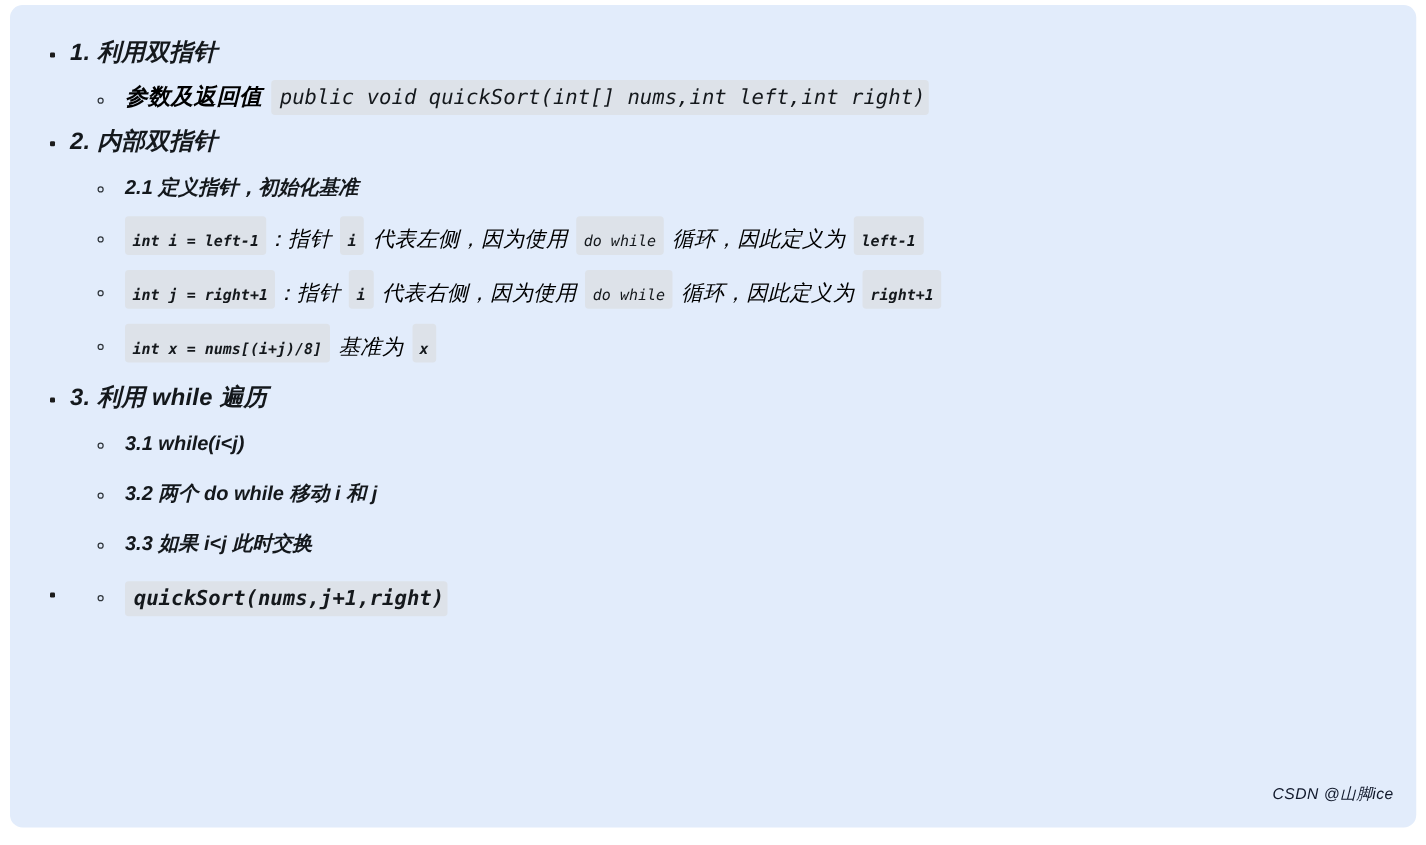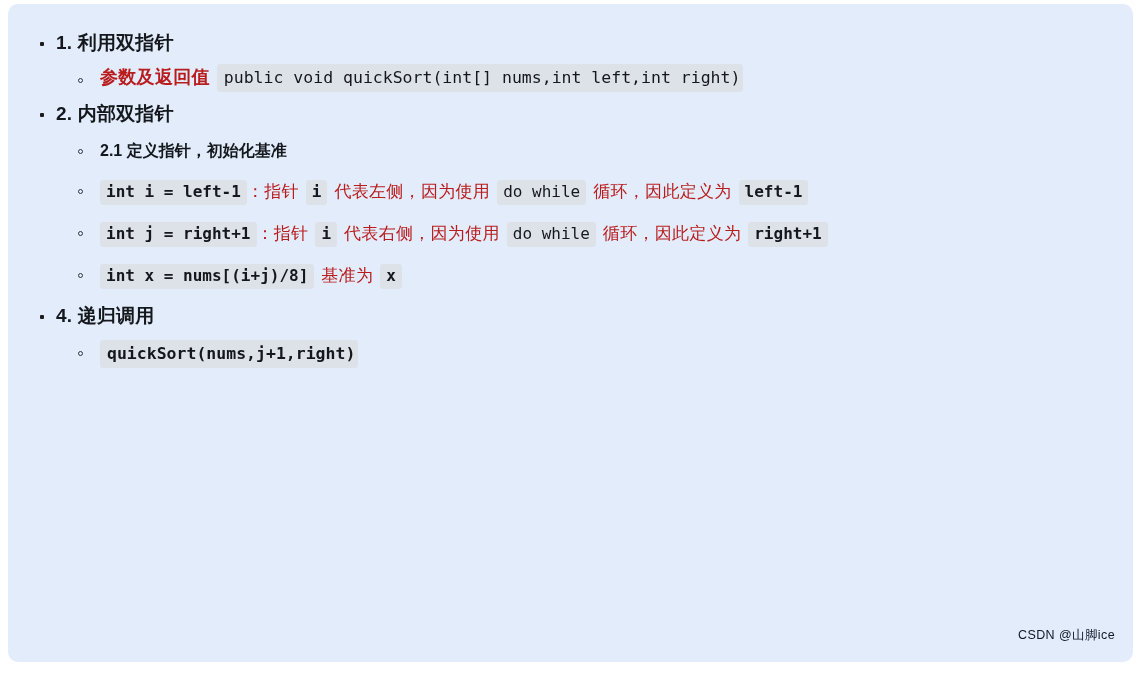--- a/index.html
+++ b/index.html
@@ -13,20 +13,21 @@
     height: 676px;
     overflow: hidden;
     font-family: "Liberation Sans", "DejaVu Sans", sans-serif;
     -webkit-font-smoothing: antialiased;
   }
   .page {
     position: relative;
     width: 1141px;
     height: 676px;
     background: #ffffff;
+    font-style: italic;
   }
   .note-panel {
     position: absolute;
     left: 8px;
     top: 4px;
     width: 1125px;
     height: 658px;
     background: #e2ecfb;
     border-radius: 10px;
     box-sizing: border-box;
@@ -95,30 +96,30 @@
   .l2-line.bold {
     font-weight: bold;
     font-size: 16px;
     line-height: 40px;
   }
   .l2-line.tight {
     line-height: 34px;
   }
   .plain {
     font-size: 17px;
-    color: #b91c1c;
+    color: #000000;
     letter-spacing: 0.3px;
   }
   code.cs {
     font-family: "DejaVu Sans Mono", "Liberation Mono", monospace;
     background: #dde2e9;
     color: #14181c;
     border-radius: 3px;
-    padding: 2px 6px 4px 6px;
-    font-size: 16px;
+    padding: 13px 6px 4px 6px;
+    font-size: 12px;
     white-space: pre;
   }
   code.cs.big {
     font-size: 16.5px;
     padding: 4px 3px 5px 7px;
   }
   code.cs.bold {
     font-weight: bold;
   }
   .sp {
@@ -174,24 +175,41 @@
             <span class="l2-line"><code class="cs bold">int j = right+1</code><span class="plain">：</span><span class="plain">指针</span><span class="sp"></span><code class="cs bold">i</code><span class="sp"></span><span class="plain">代表右侧，因为使用</span><span class="sp"></span><code class="cs">do while</code><span class="sp"></span><span class="plain">循环，因此定义为</span><span class="sp"></span><code class="cs bold">right+1</code></span>
           </li>
 
           <li class="l2">
             <span class="bullet2"></span>
             <span class="l2-line"><code class="cs bold">int x = nums[(i+j)/8]</code><span class="sp"></span><span class="plain">基准为</span><span class="sp"></span><code class="cs bold">x</code></span>
           </li>
         </ul>
       </li>
 
-
-      <li class="l1">
-        <span class="bullet1"></span>
-        <span class="l1-text">4. 递归调用</span>
+      <li class="l1">
+        <span class="bullet1"></span>
+        <span class="l1-text">3. 利用 while 遍历</span>
+        <ul class="sublist">
+          <li class="l2">
+            <span class="bullet2"></span>
+            <span class="l2-line bold">3.1 while(i&lt;j)</span>
+          </li>
+          <li class="l2">
+            <span class="bullet2"></span>
+            <span class="l2-line bold">3.2 两个 do while 移动 i 和 j</span>
+          </li>
+          <li class="l2">
+            <span class="bullet2"></span>
+            <span class="l2-line bold">3.3 如果 i&lt;j 此时交换</span>
+          </li>
+        </ul>
+      </li>
+
+      <li class="l1">
+        <span class="bullet1"></span>
         <ul class="sublist">
           <li class="l2">
             <span class="bullet2"></span>
             <span class="l2-line"><code class="cs big bold">quickSort(nums,j+1,right)</code></span>
           </li>
         </ul>
       </li>
 
     </ul>
 

